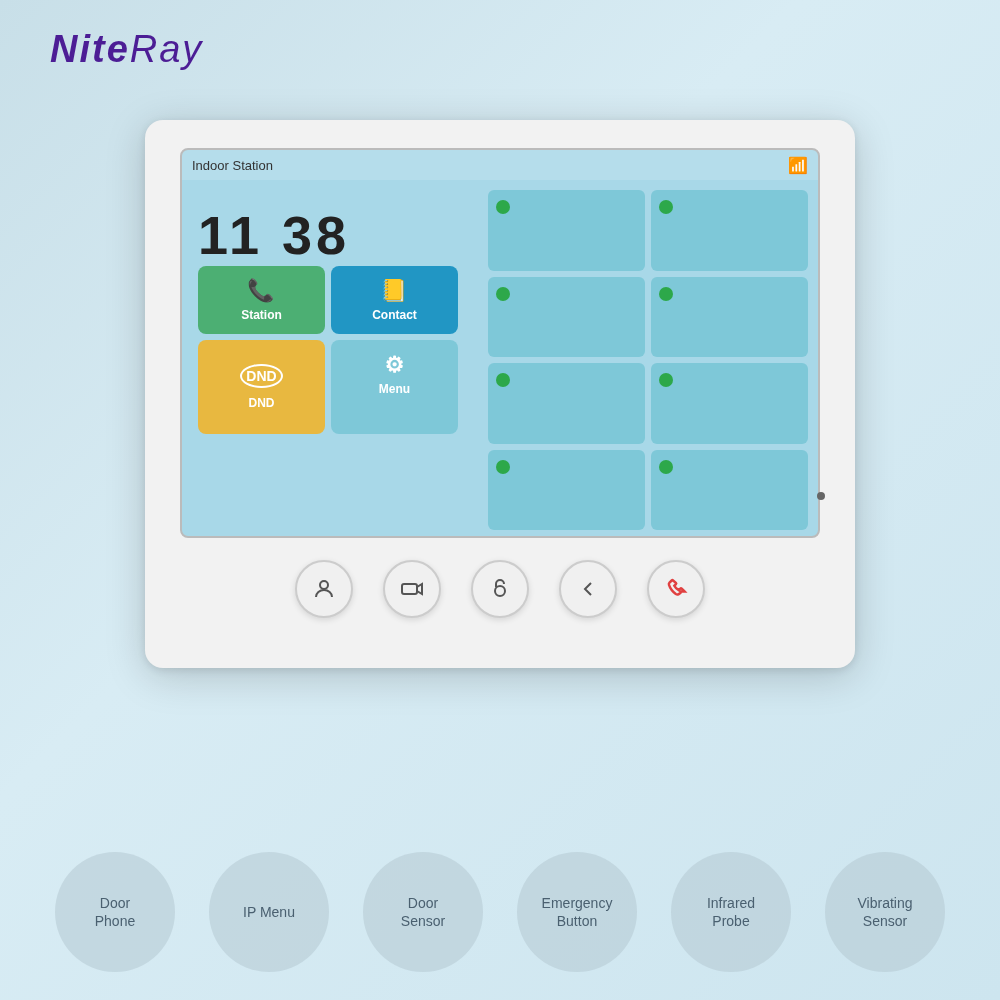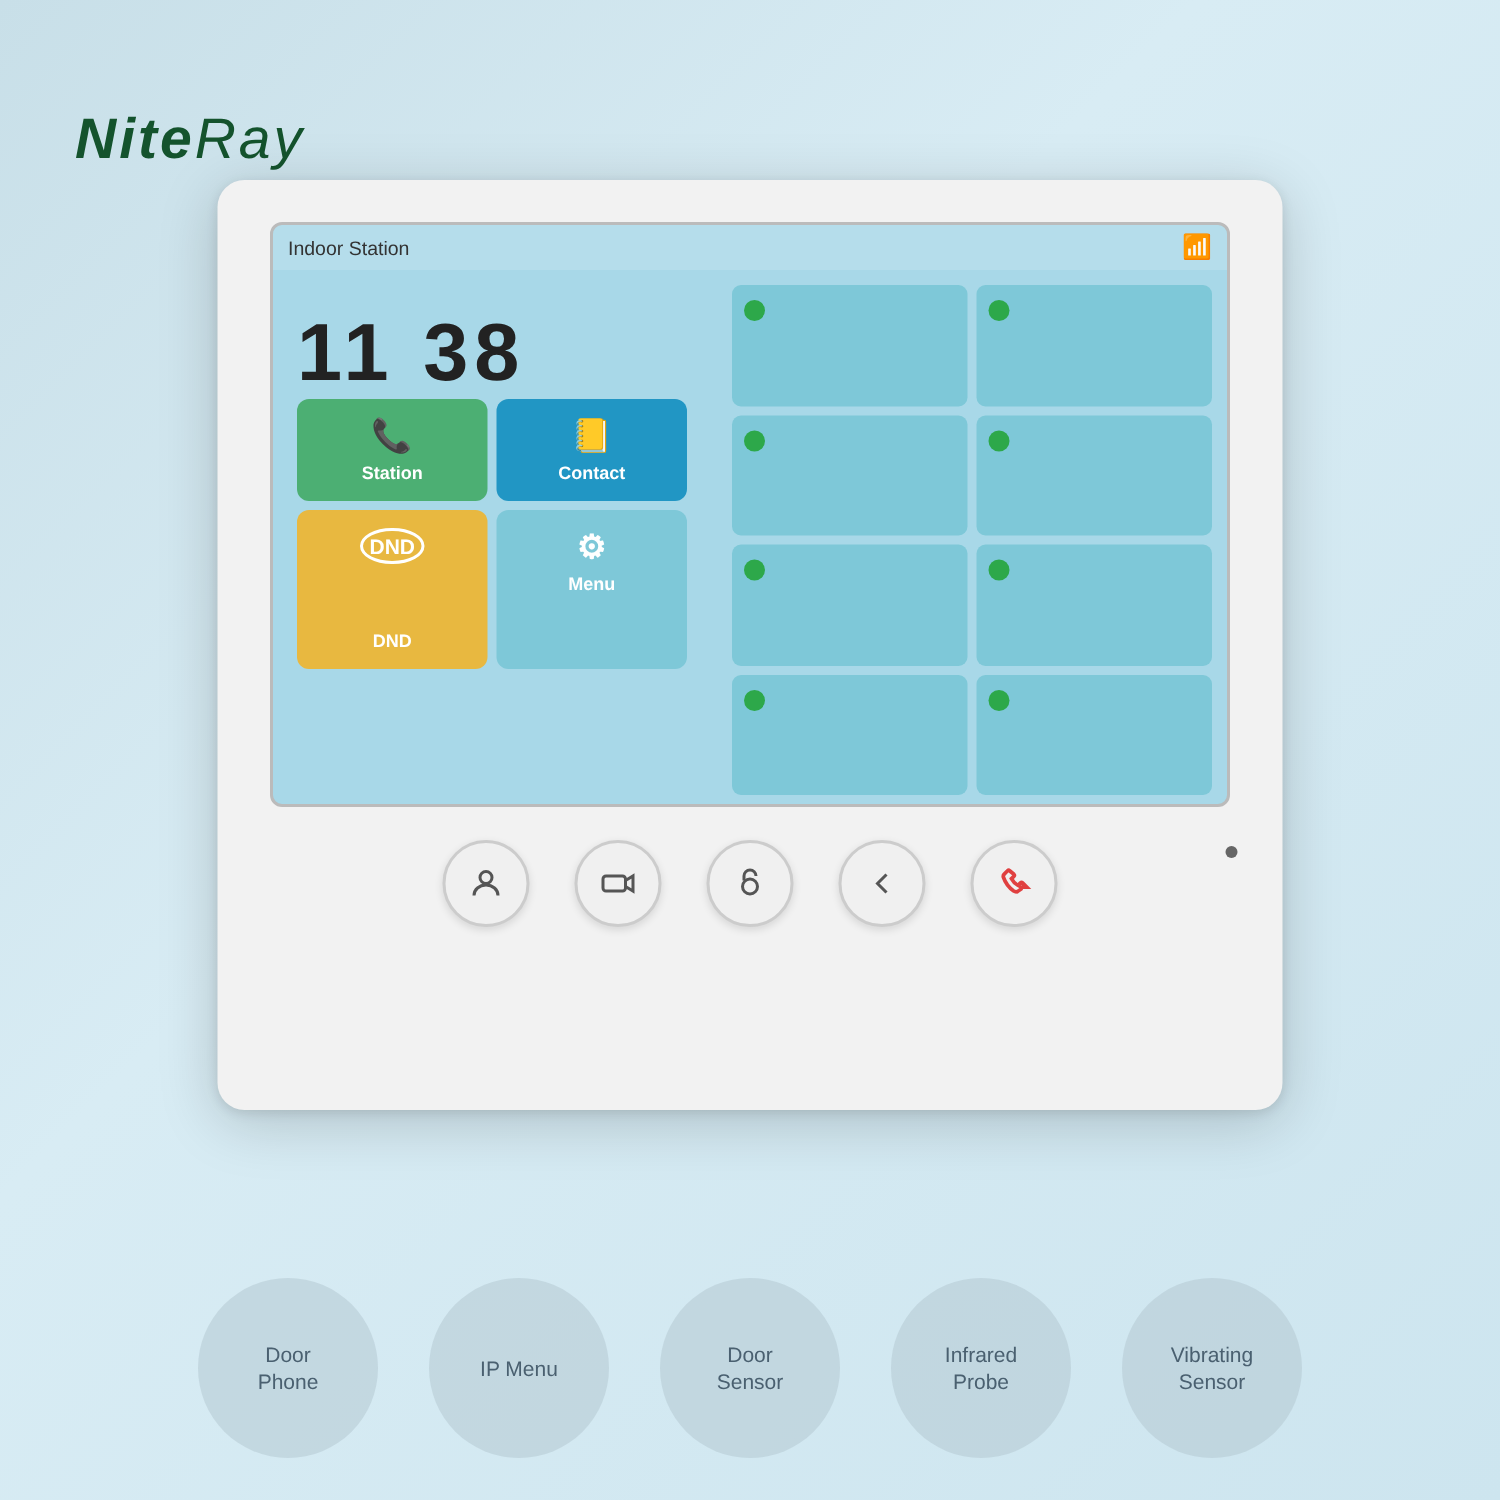--- a/index.html
+++ b/index.html
@@ -20,33 +20,32 @@
       background: linear-gradient(135deg, #c8dfe8 0%, #d8ecf4 40%, #cde5ef 100%);
     }
 
     
     .logo {
       position: absolute;
       top: 28px;
       left: 50px;
       font-size: 38px;
       font-weight: 900;
-      color: #14532d;
+      color: #4c1d95;
       letter-spacing: 2px;
       font-style: italic;
-      margin-top: 44px;
     }
 
     
     .device {
       position: absolute;
       top: 120px;
       left: 145px;
       width: 710px;
-      height: 620px;
+      height: 548px;
       background: #f2f2f2;
       border-radius: 18px;
       box-shadow: 0 8px 40px rgba(0,0,0,0.18), 0 2px 8px rgba(0,0,0,0.10);
       display: flex;
       flex-direction: column;
       align-items: center;
     }
 
     
     .screen {
@@ -139,28 +138,27 @@
       align-items: center;
       font-size: 12px;
       font-weight: 600;
       cursor: pointer;
     }
 
     .btn-dnd {
       background: #e8b840;
       color: white;
       border-radius: 8px;
-      padding: 12px 8px;
+      padding: 24px 8px;
       display: flex;
       flex-direction: column;
       align-items: center;
       font-size: 12px;
       font-weight: 600;
       cursor: pointer;
-      gap: 36px;
     }
 
     .btn-menu {
       background: #7ec8d8;
       color: white;
       border-radius: 8px;
       padding: 12px 8px;
       display: flex;
       flex-direction: column;
       align-items: center;
@@ -375,18 +373,21 @@
   <div class="feature-circle">
     <span>Door<br>Phone</span>
   </div>
   <div class="feature-circle">
     <span>IP Menu</span>
   </div>
   <div class="feature-circle">
     <span>Door<br>Sensor</span>
   </div>
   <div class="feature-circle">
+    <span>Emergency<br>Button</span>
+  </div>
+  <div class="feature-circle">
     <span>Infrared<br>Probe</span>
   </div>
   <div class="feature-circle">
     <span>Vibrating<br>Sensor</span>
   </div>
 </div>
 
 </body></html>

